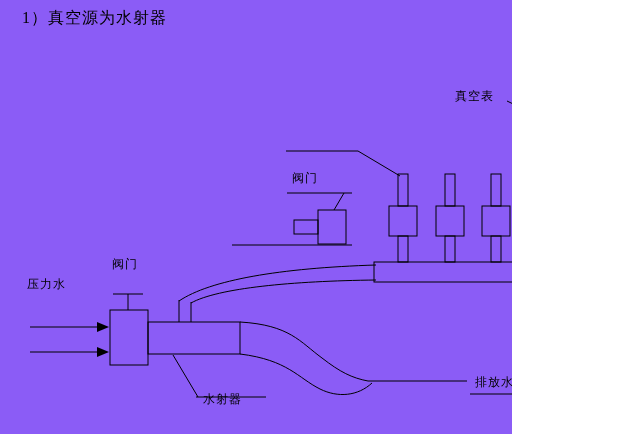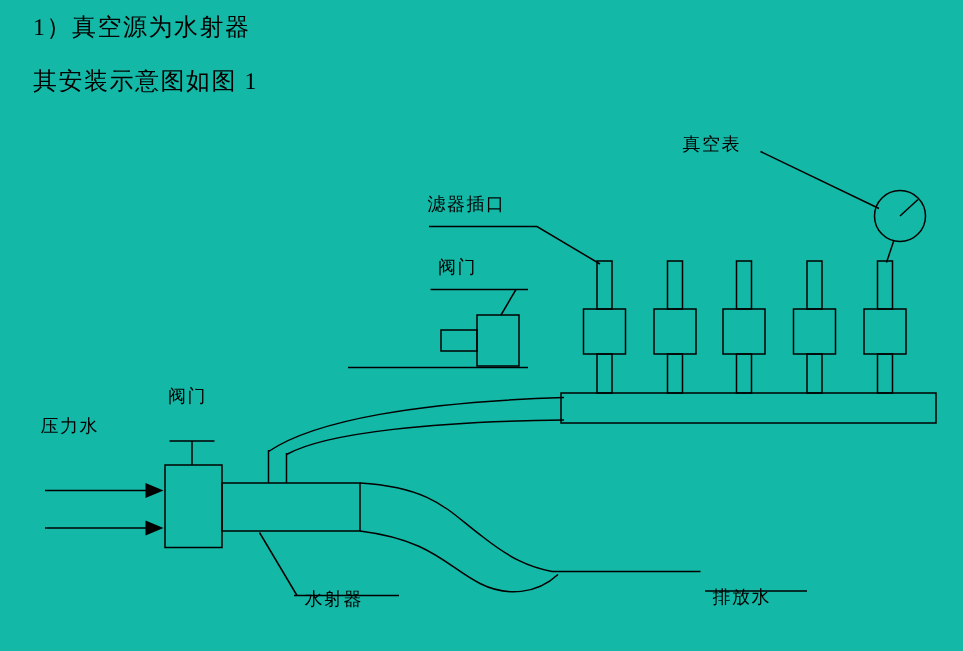--- a/index.html
+++ b/index.html
@@ -2,23 +2,23 @@
 <html><head>
 <meta charset="utf-8">
 <style>
   html, body {
     margin: 0;
     padding: 0;
     background: #ffffff;
   }
   #stage {
     position: relative;
-    width: 642px;
+    width: 512px;
     height: 434px;
-    background: #14b8a6;
+    background: #8b5cf6;
     font-family: "Liberation Serif", "DejaVu Serif", serif;
     color: #000000;
     overflow: hidden;
   }
   .heading {
     position: absolute;
     font-size: 16px;
     white-space: nowrap;
     letter-spacing: 1px;
   }
@@ -33,21 +33,20 @@
     left: 0;
     top: 0;
   }
 </style>
 </head>
 <body>
 
 <div id="stage">
 
   <div class="heading" style="left:22px; top:8px;">1）真空源为水射器</div>
-  <div class="heading" style="left:22px; top:44px;">其安装示意图如图 1</div>
 
   <svg id="diagram-svg" width="642" height="434" viewBox="0 0 642 434">
     <g stroke="#000000" fill="none" stroke-width="1">
 
       <rect x="374" y="262" width="250" height="20"></rect>
 
       <g>
         <rect x="398" y="174" width="10" height="32"></rect>
         <rect x="389" y="206" width="28" height="30"></rect>
         <rect x="398" y="236" width="10" height="26"></rect>
@@ -120,20 +119,19 @@
         <line x1="30" y1="327" x2="99" y2="327"></line>
         <polygon points="109,327 97,322 97,332" fill="#000000" stroke="none"></polygon>
         <line x1="30" y1="352" x2="99" y2="352"></line>
         <polygon points="109,352 97,347 97,357" fill="#000000" stroke="none"></polygon>
       </g>
 
     </g>
   </svg>
 
   <span class="lbl" style="left:455px; top:88px;">真空表</span>
-  <span class="lbl" style="left:285px; top:128px;">滤器插口</span>
   <span class="lbl" style="left:292px; top:170px;">阀门</span>
   <span class="lbl" style="left:112px; top:256px;">阀门</span>
   <span class="lbl" style="left:27px; top:276px;">压力水</span>
   <span class="lbl" style="left:203px; top:391px;">水射器</span>
-  <span class="lbl" style="left:475px; top:390px;">排放水</span>
+  <span class="lbl" style="left:475px; top:374px;">排放水</span>
 
 </div>
 
 </body></html>

